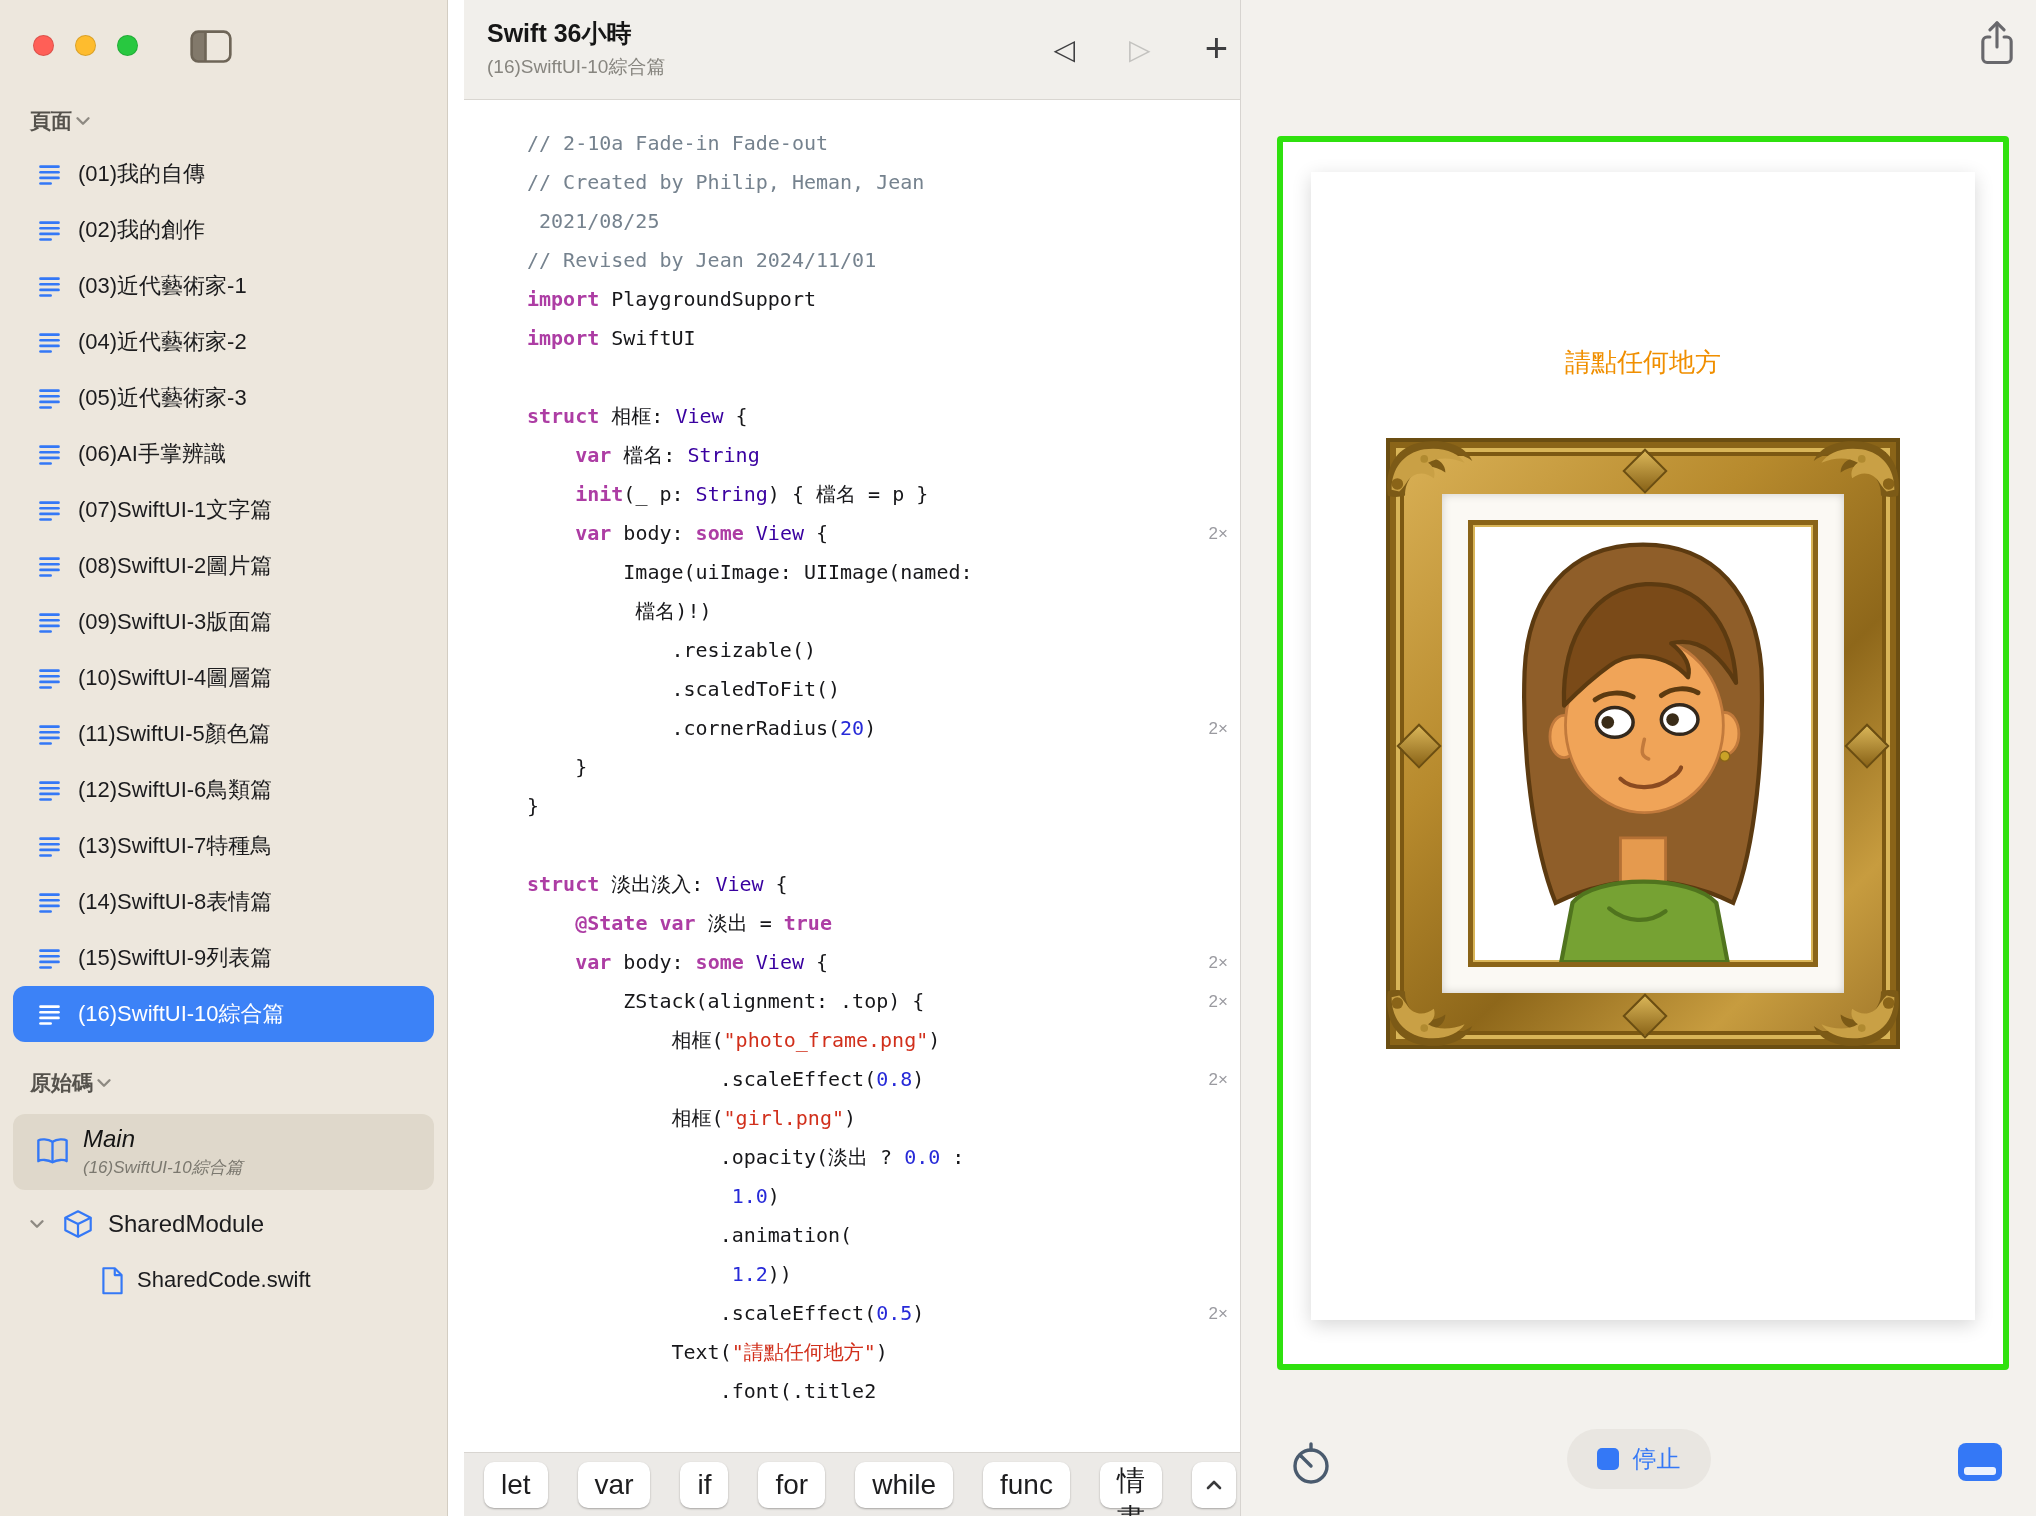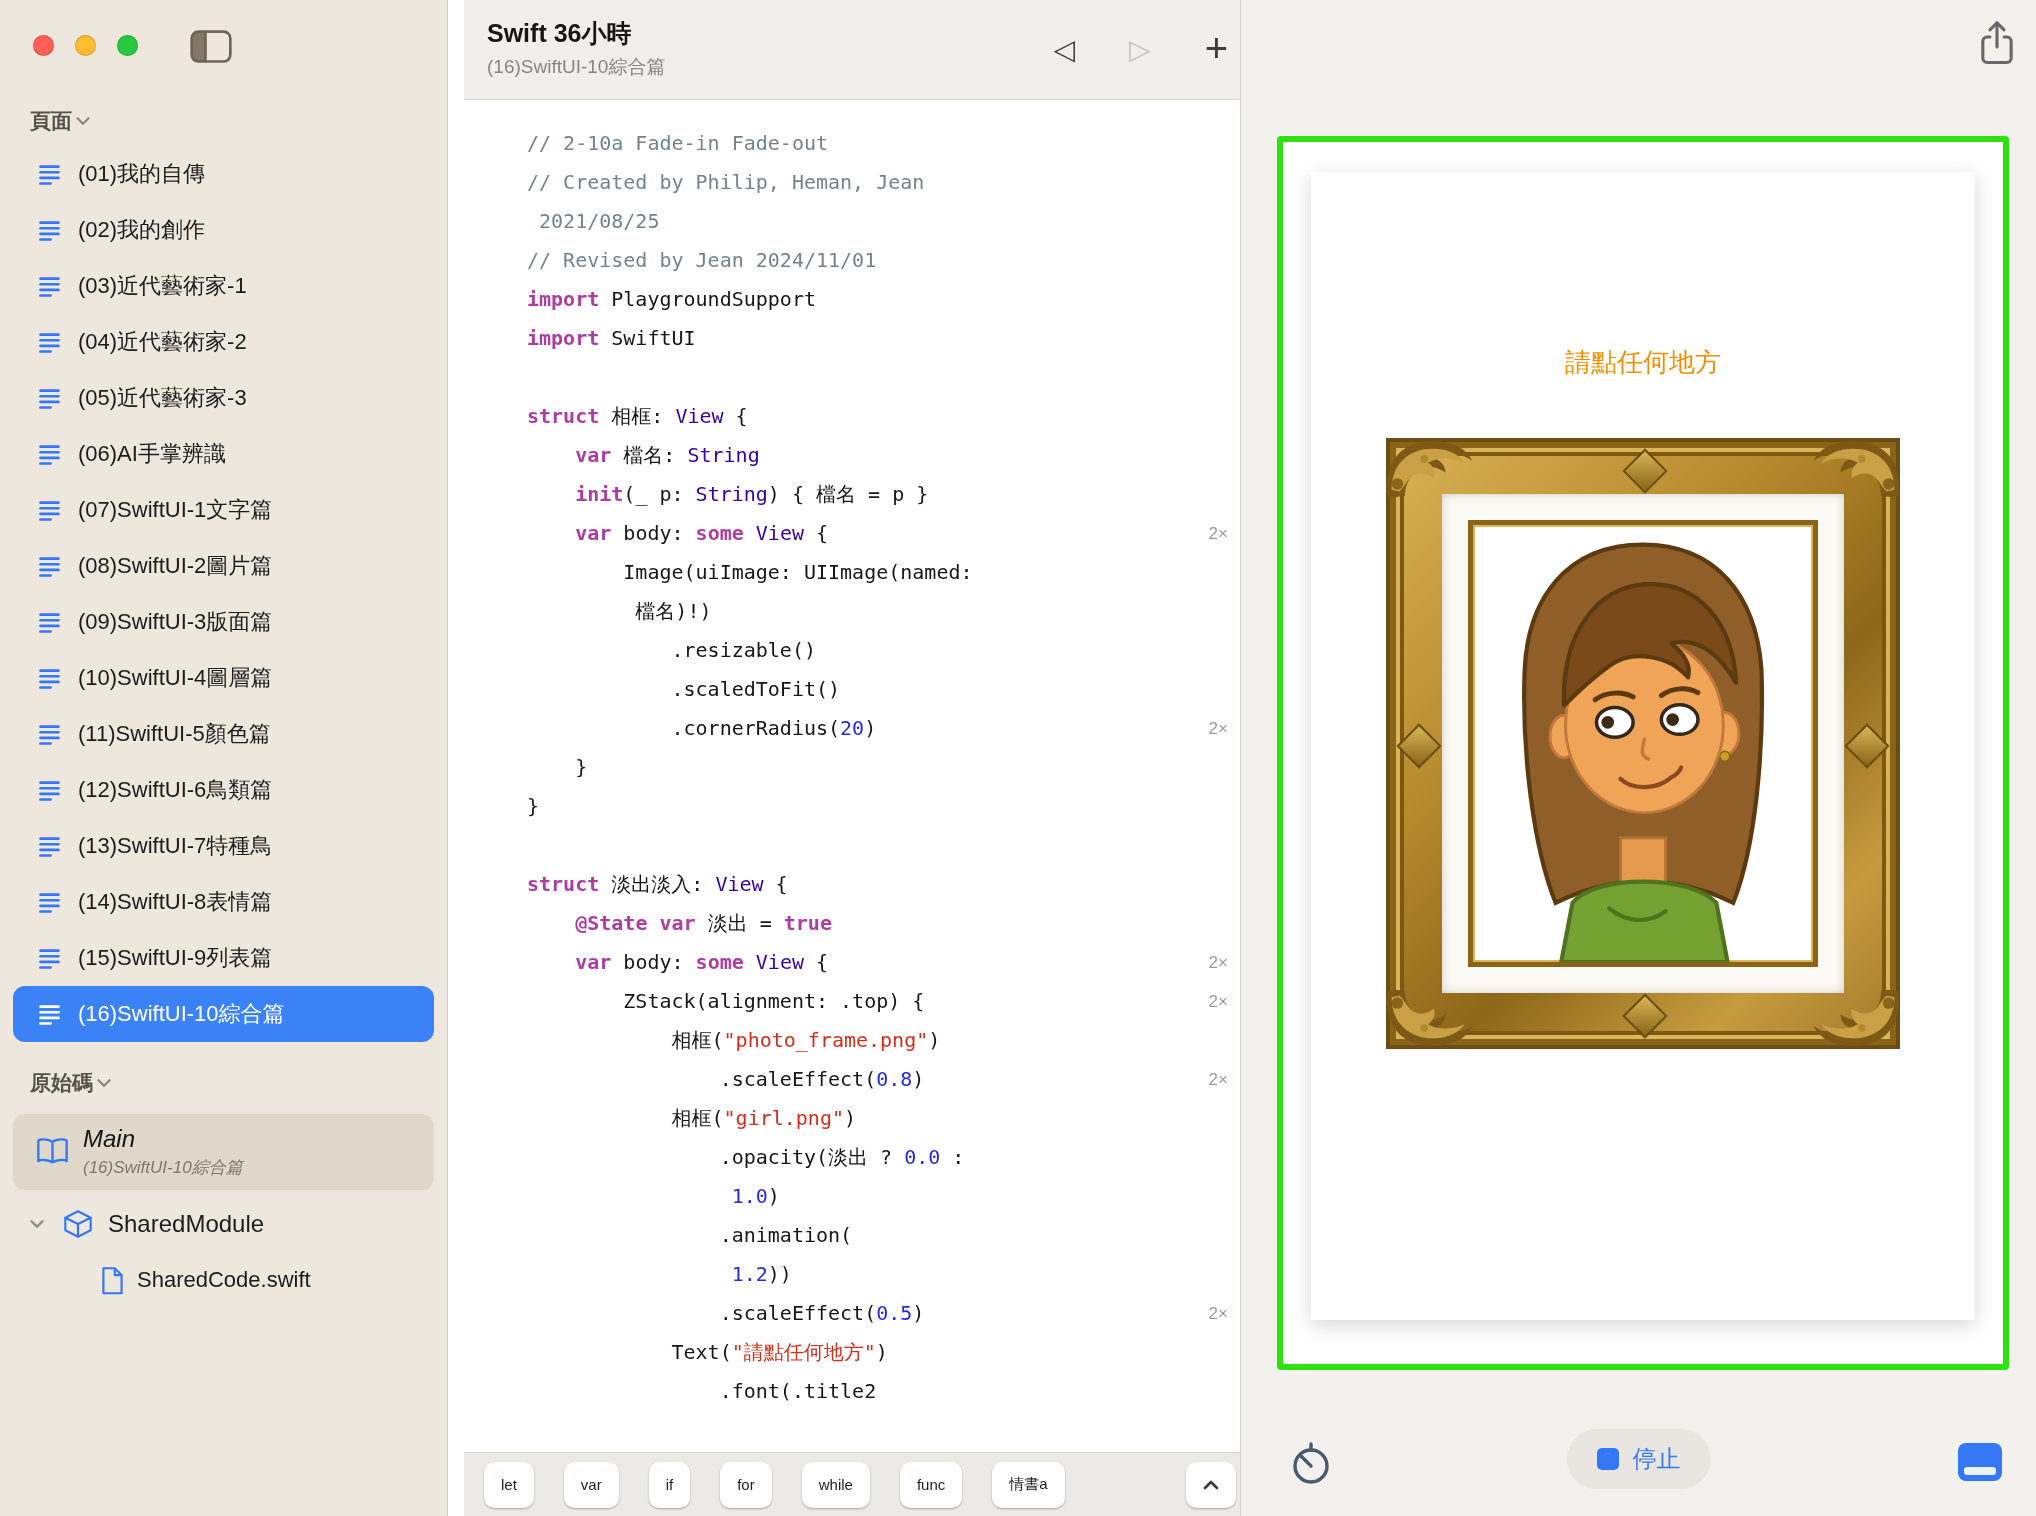--- a/index.html
+++ b/index.html
@@ -59,21 +59,21 @@
   .tok-type{color:#3900A0;}
   .tok-str{color:#D12F1B;}
   .tok-num{color:#272AD8;}
   .tok-com{color:#75828E;}
   .badge{position:absolute;right:28px;top:0;font-family:"Liberation Sans",sans-serif;
          font-size:17px;color:#9A9AA0;cursor:pointer;}
   .scroll-thumb{position:absolute;right:5px;top:128px;width:8px;height:860px;background:#C8C6C3;border-radius:4px;}
 
   .kb-bar{position:absolute;left:0;right:0;bottom:0;height:64px;background:#ECEAE7;border-top:1px solid #D8D5D1;
           display:flex;align-items:center;padding:0 20px;gap:30px;box-sizing:border-box;}
-  .kb-key{height:46px;padding:0 17px;background:#fff;border:none;border-radius:10px;font-size:15px;color:#1d1d1f;
+  .kb-key{height:46px;padding:0 17px;background:#fff;border:none;border-radius:10px;font-size:28px;color:#1d1d1f;
           box-shadow:0 1px 2px rgba(0,0,0,.30);font-family:"Liberation Sans","DejaVu Sans",sans-serif;cursor:pointer;text-align:right;}
   .kb-hide{margin-left:auto;width:50px;height:46px;background:#fff;border:none;border-radius:10px;
            box-shadow:0 1px 2px rgba(0,0,0,.30);display:flex;align-items:center;justify-content:center;
            color:#3A3A3C;cursor:pointer;}
 
   
   .preview{position:absolute;left:1240px;top:0;width:796px;height:100%;background:#F3F1ED;
            border-left:1px solid #D7D4D0;box-sizing:border-box;}
   .share-btn{position:absolute;top:20px;right:22px;width:34px;height:42px;color:#68686C;cursor:pointer;}
   .live-frame{position:absolute;left:36px;top:136px;width:732px;height:1234px;border:6px solid #2FE10E;

